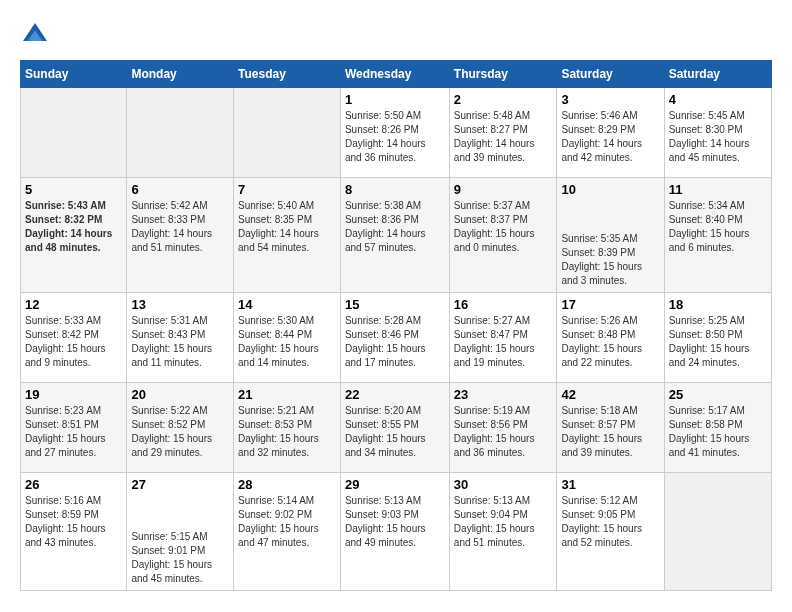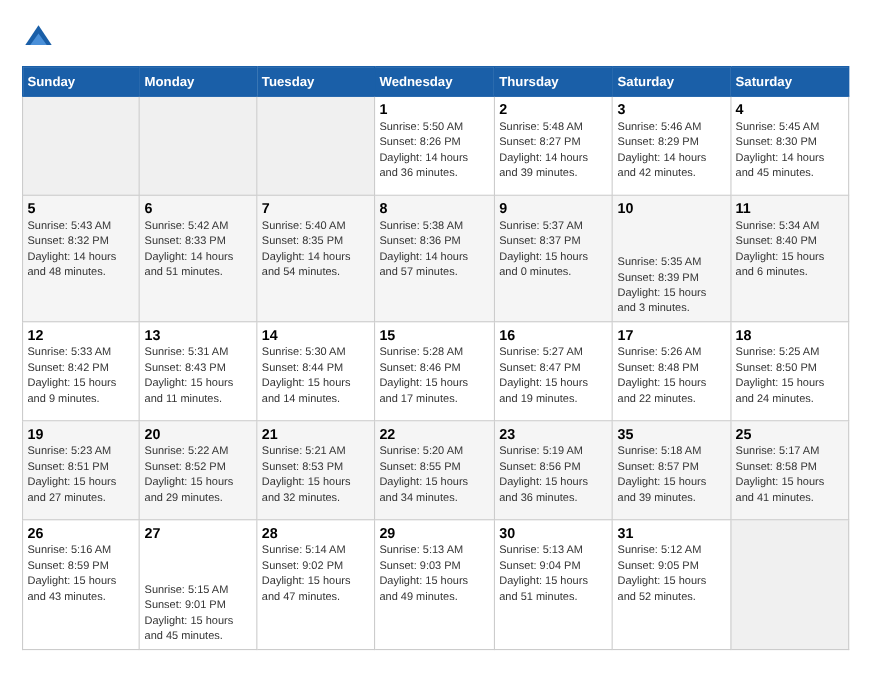--- a/index.html
+++ b/index.html
@@ -161,21 +161,21 @@
           <span class="day-num">4</span>
           <div class="day-info" style="white-space: pre-line;">Sunrise: 5:45 AM
 Sunset: 8:30 PM
 Daylight: 14 hours
 and 45 minutes.</div>
         </td>
       </tr>
       <tr>
         <td>
           <span class="day-num">5</span>
-          <div class="day-info" style="white-space: pre-line;">Sunrise: 5:43 AM
+          <div class="day-info" style="white-space: pre-line; font-weight: bold;">Sunrise: 5:43 AM
 Sunset: 8:32 PM
 Daylight: 14 hours
 and 48 minutes.</div>
         </td>
         <td>
           <span class="day-num">6</span>
           <div class="day-info" style="white-space: pre-line;">Sunrise: 5:42 AM
 Sunset: 8:33 PM
 Daylight: 14 hours
 and 51 minutes.</div>
@@ -297,21 +297,21 @@
 and 34 minutes.</div>
         </td>
         <td>
           <span class="day-num">23</span>
           <div class="day-info" style="white-space: pre-line;">Sunrise: 5:19 AM
 Sunset: 8:56 PM
 Daylight: 15 hours
 and 36 minutes.</div>
         </td>
         <td>
-          <span class="day-num">35</span>
+          <span class="day-num">42</span>
           <div class="day-info" style="white-space: pre-line;">Sunrise: 5:18 AM
 Sunset: 8:57 PM
 Daylight: 15 hours
 and 39 minutes.</div>
         </td>
         <td>
           <span class="day-num">25</span>
           <div class="day-info" style="white-space: pre-line;">Sunrise: 5:17 AM
 Sunset: 8:58 PM
 Daylight: 15 hours

